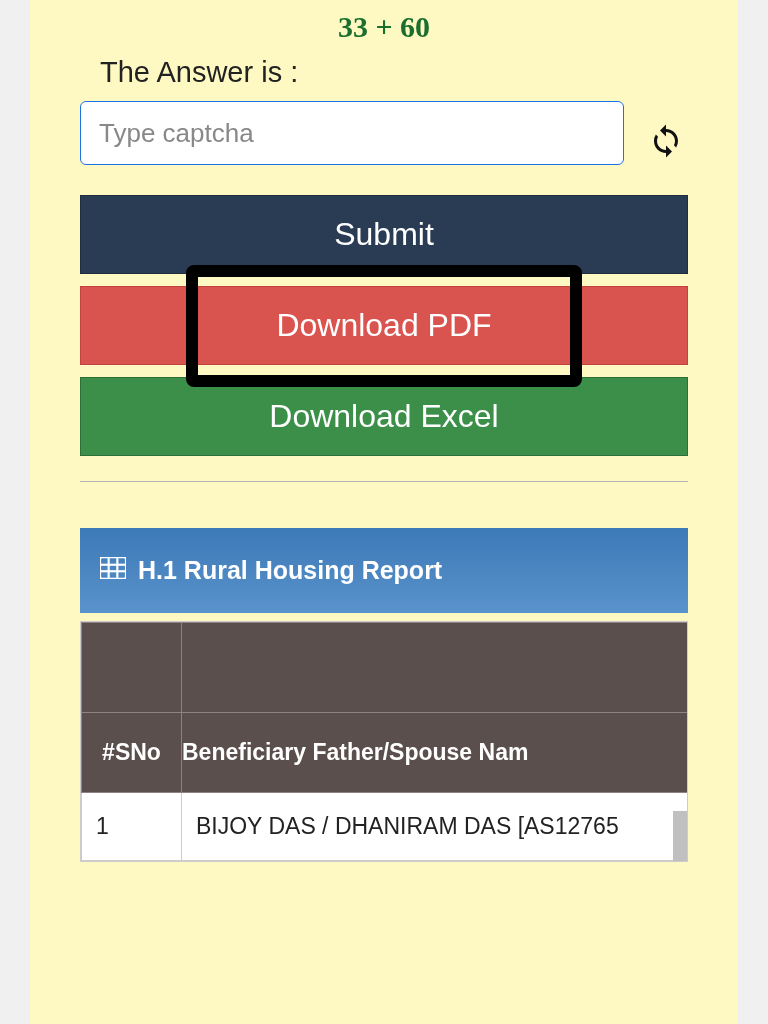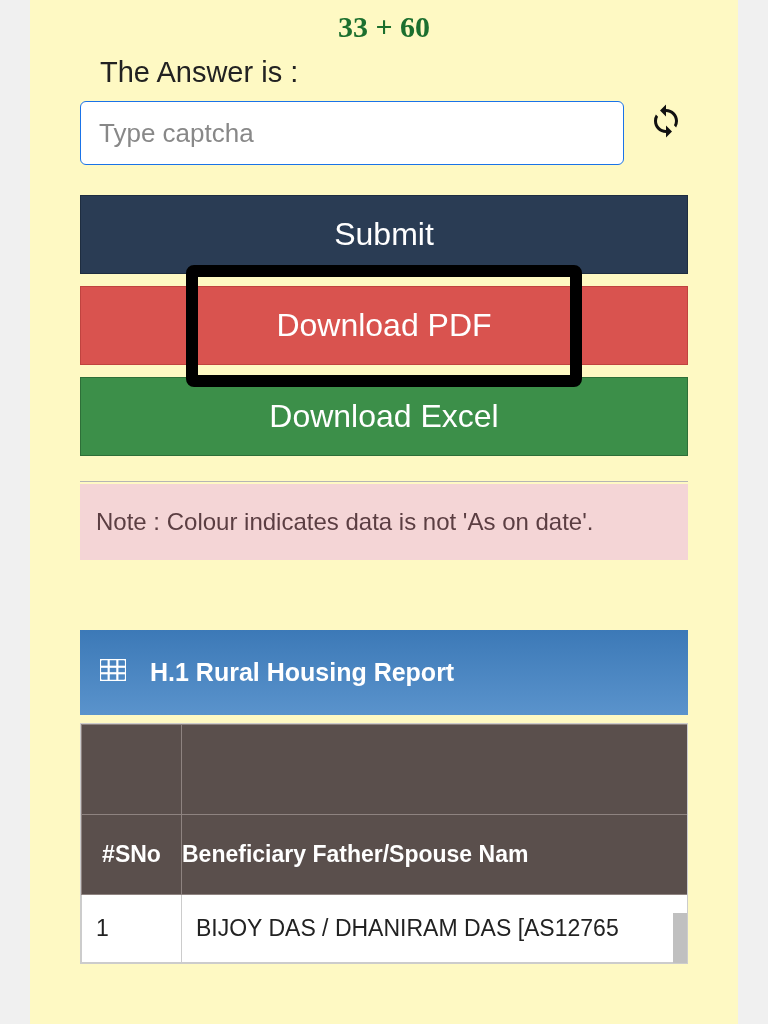--- a/index.html
+++ b/index.html
@@ -24,21 +24,21 @@
     font-family: Georgia, serif;
     padding: 10px 0 8px;
   }
   .answer-label {
     font-size: 29px;
     color: #222;
     margin: 4px 0 6px 20px;
   }
   .captcha-row {
     display: flex;
-    align-items: flex-start;
+    align-items: flex-end;
     gap: 20px;
     margin-bottom: 30px;
     margin-top: 12px;
   }
   .captcha-input {
     flex: 1;
     height: 64px;
     border: 1px solid #1a73e8;
     border-radius: 6px;
     padding: 0 18px;
@@ -76,29 +76,29 @@
   }
   .hr-line { height:1px; background:#b5b5b5; margin: 25px 0 0; }
   .note-box {
     background: #f4d5d6;
     color: #5b3e42;
     font-size: 24px;
     padding: 24px 16px;
     margin-top: 2px;
   }
   .report-header {
-    margin-top: 70px;
+    margin-top: 46px;
     background: linear-gradient(to bottom, #3c79b7, #5a93cc);
     color: #fff;
     font-size: 25px;
     font-weight: bold;
     padding: 28px 20px;
     display: flex;
     align-items: center;
-    gap: 24px;
+    gap: 12px;
     text-align: right;
   }
   .table-wrap {
     margin-top: 8px;
     border: 1px solid #ccc;
     overflow: hidden;
     width: 100%;
   }
   table {
     border-collapse: collapse;
@@ -156,21 +156,20 @@
 
   <div class="btn btn-pdf">
     <span>Download PDF</span>
     <div class="pdf-highlight"></div>
   </div>
 
   <div class="btn btn-excel">Download Excel</div>
 
   <div class="hr-line"></div>
 
-  <div class="note-box">Note : Colour indicates data is not 'As on date'.</div>
 
   <div class="report-header">
     <span>
       <svg width="26" height="22" viewBox="0 0 24 20" fill="#fff">
         <rect x="0" y="0" width="24" height="20" rx="2" fill="none" stroke="#fff" stroke-width="2"></rect>
         <line x1="0" y1="7" x2="24" y2="7" stroke="#fff" stroke-width="2"></line>
         <line x1="0" y1="13" x2="24" y2="13" stroke="#fff" stroke-width="2"></line>
         <line x1="8" y1="0" x2="8" y2="20" stroke="#fff" stroke-width="2"></line>
         <line x1="16" y1="0" x2="16" y2="20" stroke="#fff" stroke-width="2"></line>
       </svg>

